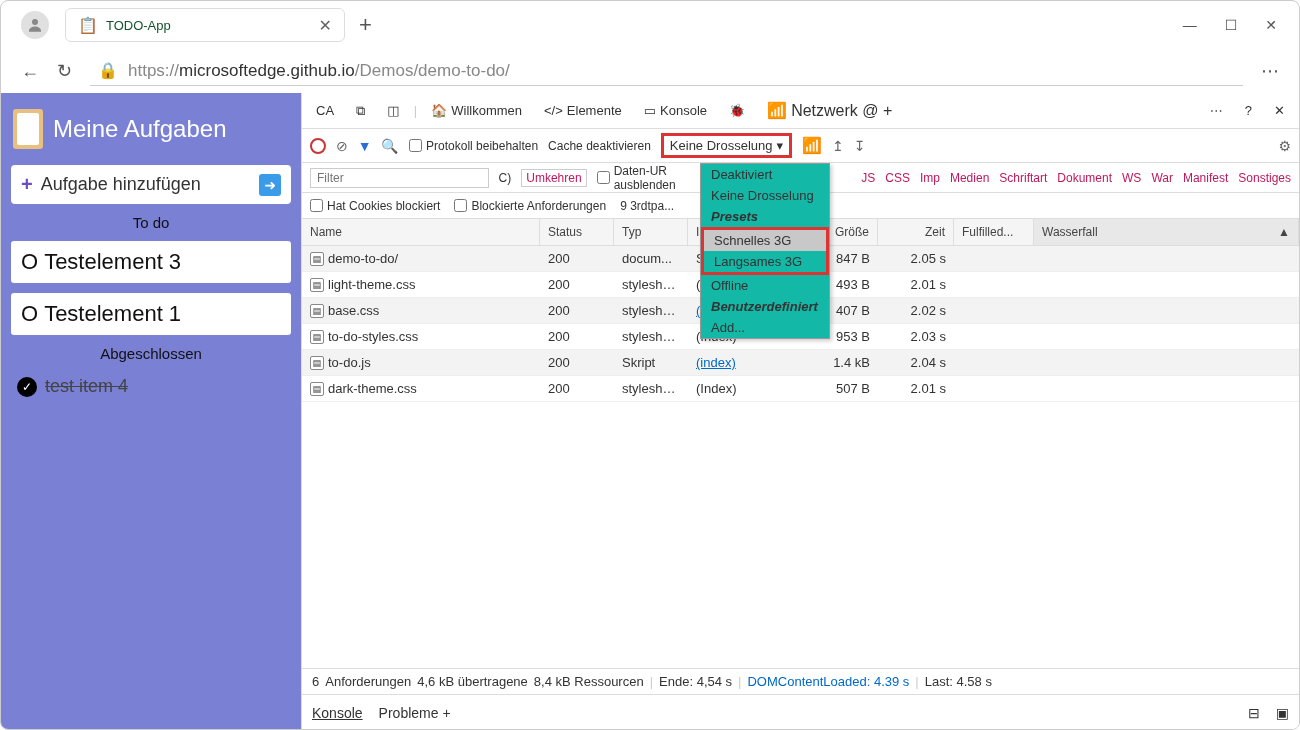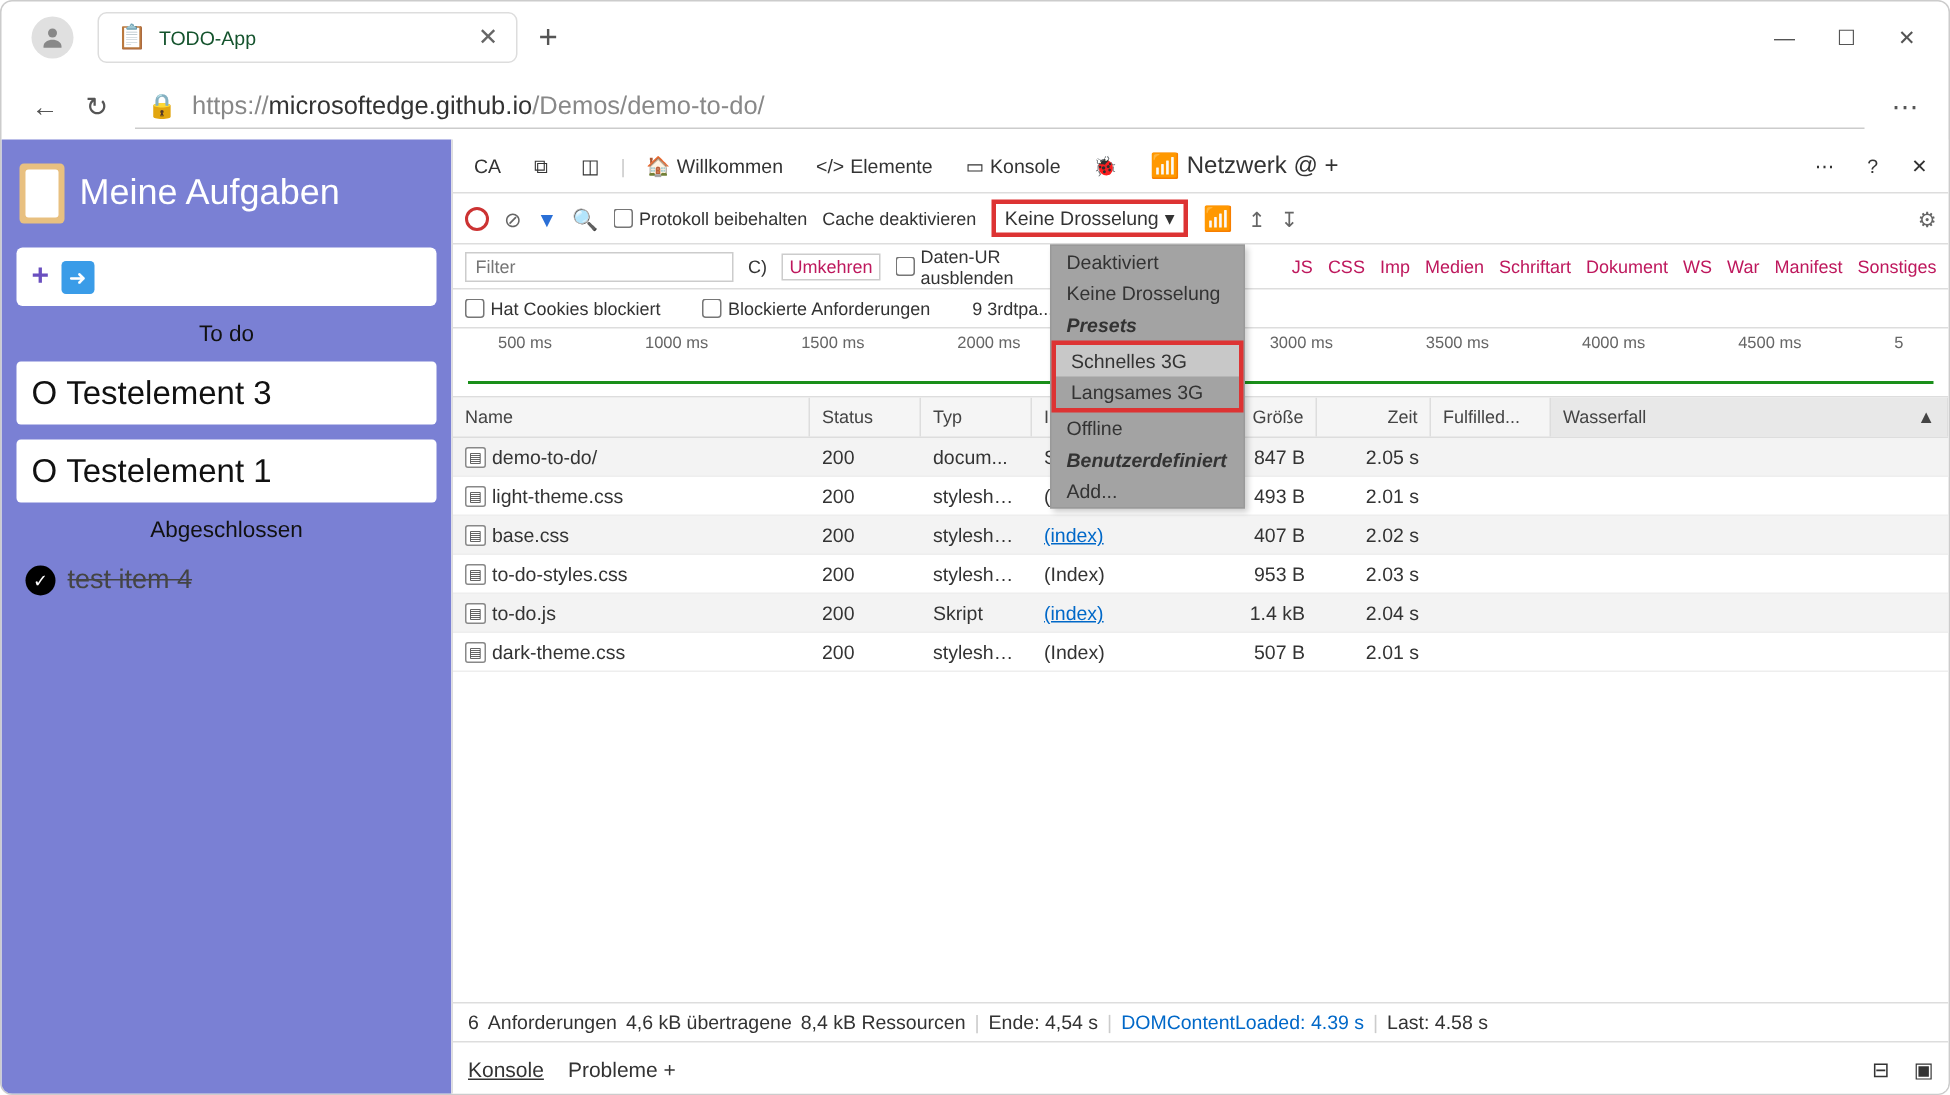--- a/index.html
+++ b/index.html
@@ -43,21 +43,21 @@
 .dt-tabs .spacer { flex: 1; }
 .dt-toolbar { display: flex; align-items: center; height: 34px; border-bottom: 1px solid #ddd; padding: 0 8px; gap: 10px; }
 .circle-btn { width: 16px; height: 16px; border: 2px solid #c33; border-radius: 50%; }
 .icon-btn { color: #666; cursor: pointer; font-size: 14px; }
 .chk { display: flex; align-items: center; gap: 4px; font-size: 12px; }
 .chk input { width: 13px; height: 13px; }
 .throttle-box { border: 3px solid #d33; padding: 2px 6px; display: flex; align-items: center; gap: 4px; }
 .dt-filterbar { display: flex; align-items: center; height: 30px; border-bottom: 1px solid #ddd; padding: 0 8px; gap: 10px; font-size: 12px; flex-wrap: nowrap; overflow: hidden; }
 .filter-input { border: 1px solid #ccc; padding: 2px 6px; width: 180px; font-size: 12px; }
 .filter-tag { cursor: pointer; color: #be185d; white-space: nowrap; }
-.dt-checks2 { display: flex; align-items: center; height: 26px; border-bottom: 1px solid #ddd; padding: 0 8px; gap: 28px; font-size: 12px; }
+.dt-checks2 { display: flex; align-items: center; height: 26px; border-bottom: 1px solid #ddd; padding: 0 8px; gap: 14px; font-size: 12px; }
 .timeline { height: 46px; border-bottom: 1px solid #ddd; position: relative; font-size: 11px; color: #666; }
 .timeline-ticks { display: flex; justify-content: space-between; padding: 4px 30px 0 30px; }
 .timeline-bar { position: absolute; bottom: 8px; left: 10px; right: 10px; height: 2px; background: #1a8f1a; }
 .net-table { flex: 1; overflow: auto; border-bottom: 1px solid #ddd; }
 .net-header { display: flex; background: #f5f5f5; border-bottom: 1px solid #ddd; font-size: 12px; color: #444; }
 .net-header > div { padding: 6px 8px; border-right: 1px solid #ddd; }
 .net-row { display: flex; border-bottom: 1px solid #eee; font-size: 13px; align-items: center; height: 26px; }
 .net-row:nth-child(odd) { background: #f3f3f3; }
 .net-row > div { padding: 3px 8px; overflow: hidden; text-overflow: ellipsis; white-space: nowrap; }
 .col-name { width: 238px; display: flex; align-items: center; gap: 4px; }
@@ -67,21 +67,21 @@
 .col-size { width: 70px; text-align: right; }
 .col-time { width: 76px; text-align: right; }
 .col-ful { width: 80px; }
 .col-water { flex: 1; position: relative; }
 .file-ic { width: 14px; height: 14px; background: #fff; border: 1px solid #888; border-radius: 2px; display: inline-flex; align-items: center; justify-content: center; font-size: 9px; }
 .link { color: #0068c8; text-decoration: underline; cursor: pointer; }
 .status-line { height: 26px; border-bottom: 1px solid #ddd; display: flex; align-items: center; padding: 0 10px; gap: 6px; font-size: 13px; }
 .status-line .dom { color: #0068c8; }
 .drawer { height: 36px; display: flex; align-items: center; padding: 0 10px; gap: 16px; font-size: 14px; }
 
-.dd-menu { position: absolute; top: 70px; left: 398px; width: 130px; background: #a3a3a3; border: 1px solid #999; box-shadow: 2px 2px 4px rgba(0,0,0,0.2); font-size: 13px; z-index: 10; }
+.dd-menu { position: absolute; top: 70px; left: 398px; width: 130px; background: #14b8a6; border: 1px solid #999; box-shadow: 2px 2px 4px rgba(0,0,0,0.2); font-size: 13px; z-index: 10; }
 .dd-item { padding: 3px 10px; cursor: pointer; }
 .dd-header { padding: 3px 10px; font-weight: bold; font-style: italic; }
 .dd-highlight { border: 3px solid #d33; }
 .dd-selected { background: #c8c8c8; }
 .gear { margin-left: auto; }
 .wifi-icon { font-size: 16px; }
 </style>
 </head>
 <body>
 
@@ -119,20 +119,21 @@
 
 <div class="content">
 
   <div class="todo-app">
     <div class="todo-header">
       <div class="clipboard-icon"></div>
       <div class="todo-title">Meine Aufgaben</div>
     </div>
     <div class="add-box">
       <span class="add-plus">+</span>
+      <span class="add-text">Aufgabe hinzufügen</span>
       <span class="add-arrow">➜</span>
     </div>
     <div class="section-label">To do</div>
     <div class="task">O <span>Testelement 3</span></div>
     <div class="task">O <span>Testelement 1</span></div>
     <div class="section-label">Abgeschlossen</div>
     <div class="task-done">
       <span class="check-circle">✓</span>
       <span class="strike">test item 4</span>
     </div>
@@ -205,35 +206,20 @@
           <input type="checkbox" style="">
           <span>Hat Cookies blockiert</span>
         </label>
       <label class="chk">
           <input type="checkbox" style="">
           <span>Blockierte Anforderungen</span>
         </label>
       <span>9 3rdtpa...</span>
     </div>
 
-    <div class="timeline">
-      <div class="timeline-ticks" id="timeline-ticks">
-          <span>500 ms</span>
-          <span>1000 ms</span>
-          <span>1500 ms</span>
-          <span>2000 ms</span>
-          <span>2500 ms</span>
-          <span>3000 ms</span>
-          <span>3500 ms</span>
-          <span>4000 ms</span>
-          <span>4500 ms</span>
-          <span>5</span>
-        </div>
-      <div class="timeline-bar"></div>
-    </div>
 
     <div class="net-table">
       <div class="net-header">
         <div class="col-name">Name</div>
         <div class="col-status">Status</div>
         <div class="col-type">Typ</div>
         <div class="col-init">Initiator</div>
         <div class="col-size">Größe</div>
         <div class="col-time">Zeit</div>
         <div class="col-ful">Fulfilled...</div>

